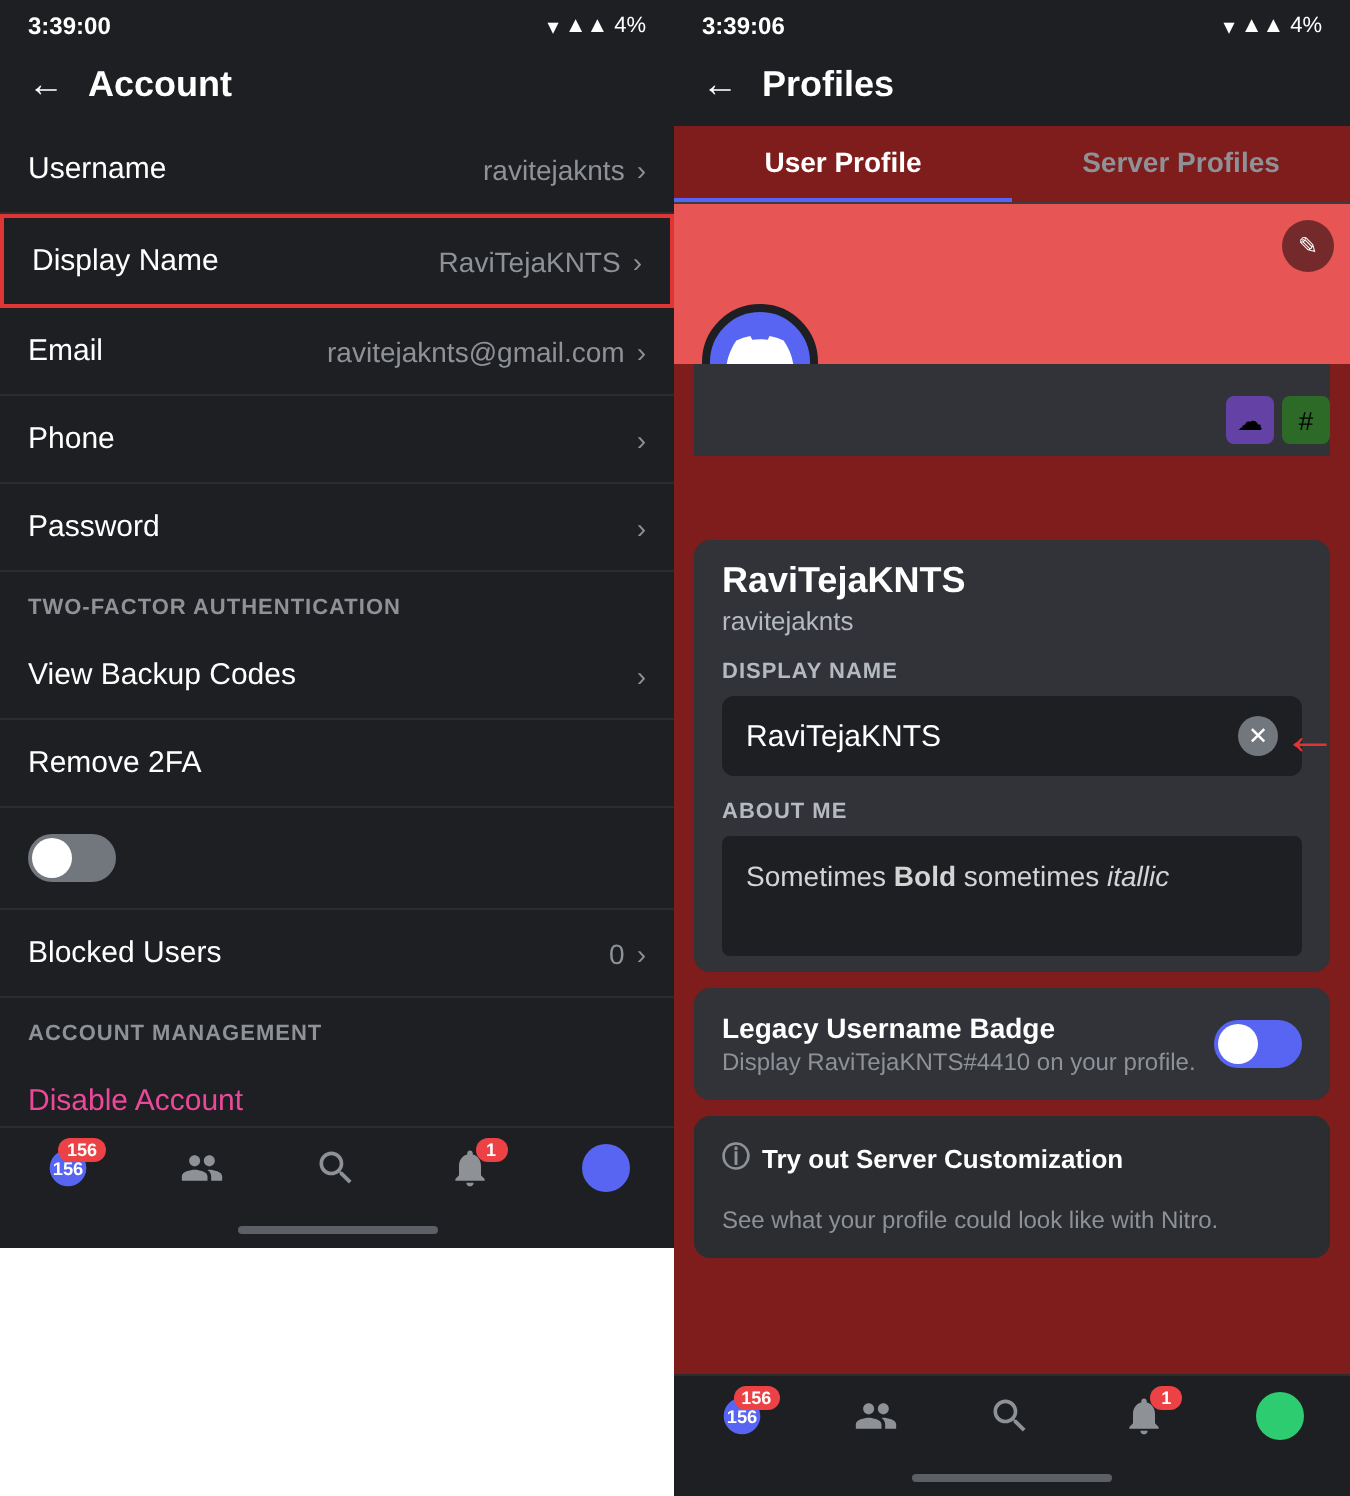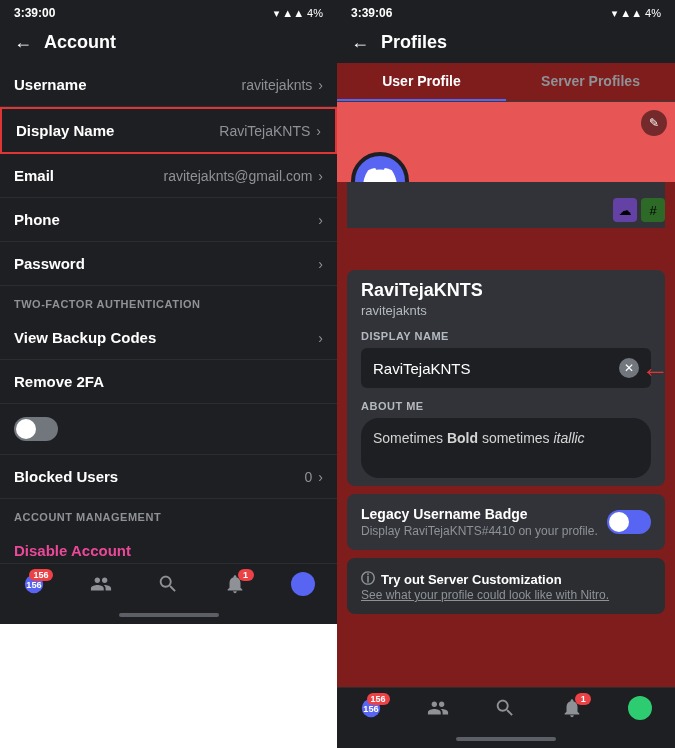--- a/index.html
+++ b/index.html
@@ -89,21 +89,21 @@
       border-bottom: 1px solid #2b2d31;
       cursor: pointer;
     }
     .menu-item.highlighted {
       border: 2px solid #e03535;
       background: #1e1f22;
     }
     .menu-item .label {
       font-size: 15px;
       color: #fff;
-      font-weight: 700;
+      font-weight: 400;
     }
     .menu-item .value-row {
       display: flex;
       align-items: center;
       gap: 6px;
     }
     .menu-item .value {
       font-size: 14px;
       color: #8e9297;
     }
@@ -312,21 +312,21 @@
       border-radius: 50%;
       display: flex;
       align-items: center;
       justify-content: center;
       color: #fff;
       font-size: 12px;
     }
 
     .about-me-box {
       background: #1e1f22;
-      border-radius: 18px;
+      border-radius: 4px;
       padding: 10px 12px;
       min-height: 60px;
       font-size: 14px;
       color: #d4d4d4;
       line-height: 1.5;
     }
     .about-me-box strong { font-weight: 700; color: #d4d4d4; }
     .about-me-box em { font-style: italic; color: #d4d4d4; }
 
     
@@ -381,22 +381,21 @@
       align-items: center;
       gap: 6px;
     }
     .nitro-promo .promo-title .info-icon {
       color: #8e9297;
       font-size: 14px;
     }
     .nitro-promo .promo-sub {
       font-size: 12px;
       color: #8e9297;
-      margin-top: 0;
-      text-decoration: underline;
+      margin-top: 15px;
     }
 
     .scroll-content {
       flex: 1;
       overflow-y: auto;
       overflow-x: hidden;
     }
     .scroll-content::-webkit-scrollbar { width: 0; }
 
     

